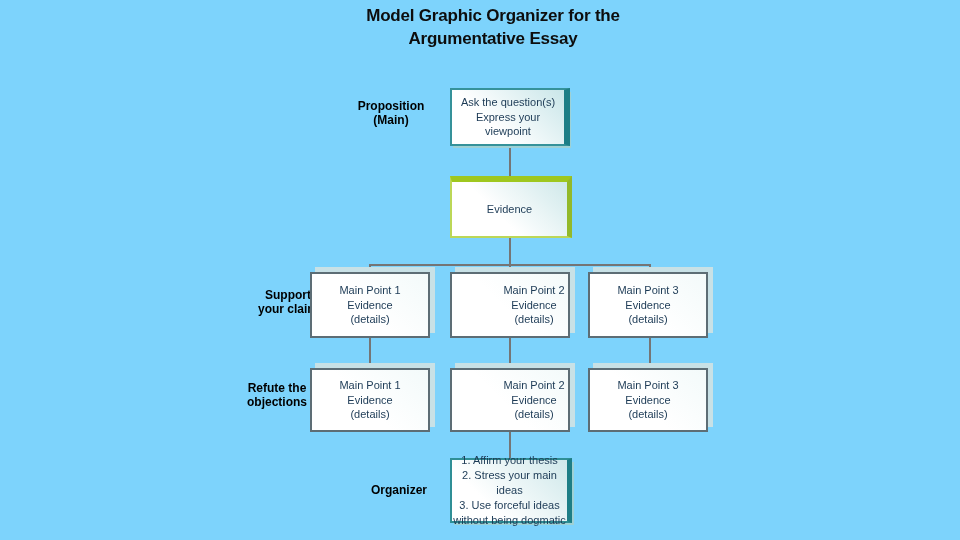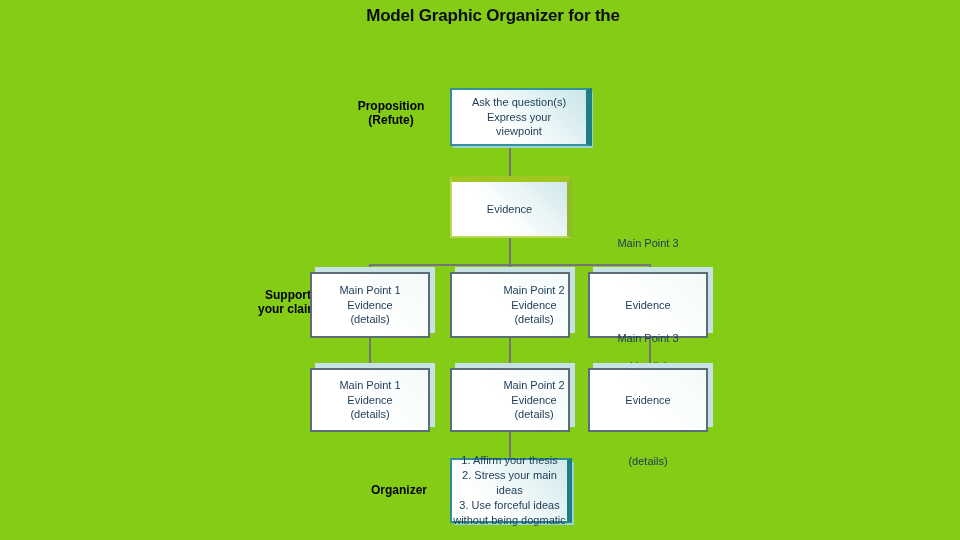--- a/index.html
+++ b/index.html
@@ -1,17 +1,17 @@
 <!DOCTYPE html>
 <html><head>
 <meta charset="utf-8">
 <style>
   html,body{margin:0;padding:0;background:#ffffff;}
   .stage{
-    position:relative;width:960px;height:540px;background:#84cc16;overflow:hidden;
+    position:relative;width:960px;height:540px;background:#7dd3fc;overflow:hidden;
     font-family:"Liberation Sans",sans-serif;
   }
   .title{
     position:absolute;left:333px;top:4px;width:320px;text-align:center;
     font-size:17px;font-weight:700;line-height:23px;color:#0d0d0d;letter-spacing:-0.2px;
   }
   .rlabel{
     position:absolute;width:100px;text-align:center;
     font-size:12px;font-weight:700;line-height:14px;color:#000;
   }
@@ -19,64 +19,69 @@
   .lbl-support{left:238px;top:288px;}
   .lbl-refute{left:227px;top:381px;}
   .lbl-conclusion{left:349px;top:483px;}
   .box{
     position:absolute;box-sizing:border-box;text-align:center;
     font-size:11px;line-height:14.5px;color:#1c3a55;
     display:flex;flex-direction:column;justify-content:center;
     background:#ffffff;
   }
   .box-proposition{
-    left:450px;top:88px;width:142px;height:58px;
+    left:450px;top:88px;width:120px;height:58px;
     border:2px solid #35929a;border-right:6px solid #1d7e86;
     background:linear-gradient(225deg,#c9e6e9 0%,#ffffff 65%);
     box-shadow:2px 3px 0 -1px #9ed1d5;
   }
   .box-evidence{
     left:450px;top:176px;width:122px;height:62px;
     border-top:6px solid #9fc71f;border-right:5px solid #93b92a;
     border-left:2px solid #bcd757;border-bottom:2px solid #bcd757;
     background:linear-gradient(225deg,#cfe8ea 0%,#ffffff 60%);
   }
   .box-main{
     width:120px;border:2px solid #5d6d75;
     box-shadow:5px -5px 0 0 #c8e1e6;
     background:linear-gradient(225deg,#f3fafa 0%,#ffffff 55%);
   }
   .row-support{top:272px;height:66px;}
   .row-refute{top:368px;height:64px;}
-  .col-1{left:310px;} .col-2{left:450px;padding-left:48px;} .col-3{left:588px;gap:47px;}
+  .col-1{left:310px;} .col-2{left:450px;padding-left:48px;} .col-3{left:588px;}
   .box-conclusion{
     left:450px;top:458px;width:122px;height:65px;
     border:2px solid #2f8f96;border-right:5px solid #1d7e86;
     background:linear-gradient(225deg,#cfe8ea 0%,#ffffff 70%);
     box-shadow:3px 3px 0 -1px #9ed1d5;
     line-height:15px;
   }
   .line{position:absolute;background:#757575;}
 </style>
 </head>
 <body>
 
 <div class="stage">
 
   <div class="title">
     <div>Model Graphic Organizer for the</div>
+    <div>Argumentative Essay</div>
   </div>
 
   <div class="rlabel lbl-proposition">
     <div>Proposition</div>
-    <div>(Refute)</div>
+    <div>(Main)</div>
   </div>
   <div class="rlabel lbl-support">
     <div>Support</div>
     <div>your claim</div>
+  </div>
+  <div class="rlabel lbl-refute">
+    <div>Refute the</div>
+    <div>objections</div>
   </div>
   <div class="rlabel lbl-conclusion">
     <div>Organizer</div>
   </div>
 
   <div class="line" style="left:509px;top:146px;width:2px;height:30px;"></div>
   <div class="line" style="left:509px;top:238px;width:2px;height:34px;"></div>
   <div class="line" style="left:369px;top:264px;width:282px;height:2px;"></div>
   <div class="line" style="left:369px;top:264px;width:2px;height:8px;"></div>
   <div class="line" style="left:649px;top:264px;width:2px;height:8px;"></div>

